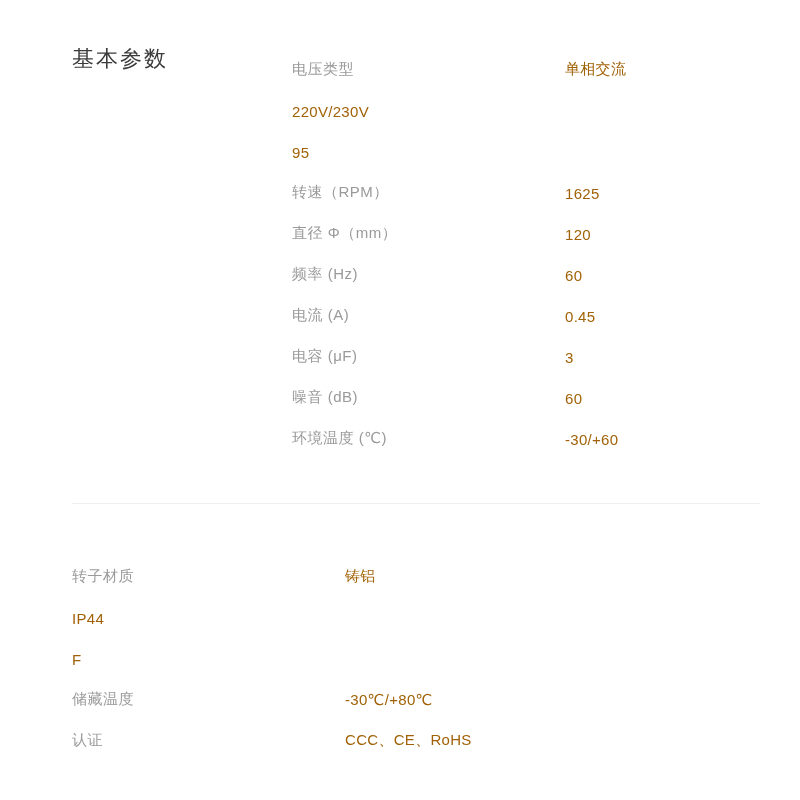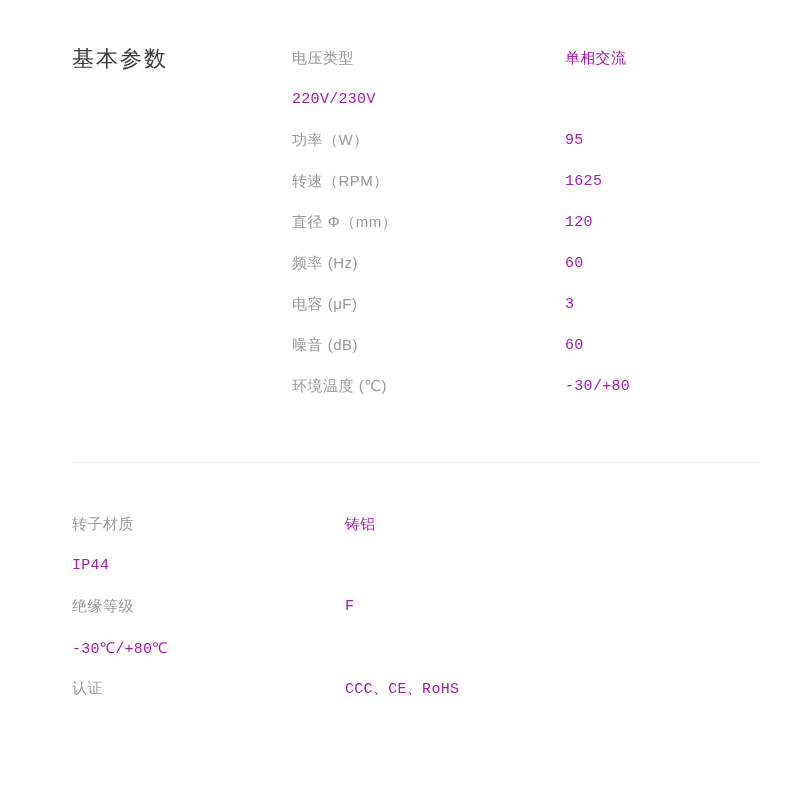--- a/index.html
+++ b/index.html
@@ -25,33 +25,32 @@
     color: #3b3b3b;
     letter-spacing: 2px;
     font-weight: 400;
   }
   .rows {
     flex: 1 1 auto;
   }
   .spec-row {
     height: 41px;
     display: flex;
-    align-items: center;
+    align-items: flex-end;
     font-size: 15px;
   }
   .spec-label {
     width: 273px;
     flex: 0 0 273px;
     color: #9a9a9a;
     letter-spacing: 0.5px;
   }
   .spec-value {
-    color: #a21caf;
+    color: #a16207;
     letter-spacing: 0.3px;
-    font-family: Liberation Mono, monospace;
   }
   .divider {
     height: 1px;
     background: #eeeeee;
     margin: 55px 0 41px 0;
   }
 </style>
 </head>
 <body>
 
@@ -61,66 +60,69 @@
     <div class="section-title">基本参数</div>
     <div class="rows">
       <div class="spec-row">
         <div class="spec-label">电压类型</div>
         <div class="spec-value">单相交流</div>
       </div>
       <div class="spec-row">
         <div class="spec-value">220V/230V</div>
       </div>
       <div class="spec-row">
-        <div class="spec-label">功率（W）</div>
         <div class="spec-value">95</div>
       </div>
       <div class="spec-row">
         <div class="spec-label">转速（RPM）</div>
         <div class="spec-value">1625</div>
       </div>
       <div class="spec-row">
         <div class="spec-label">直径 Φ（mm）</div>
         <div class="spec-value">120</div>
       </div>
       <div class="spec-row">
         <div class="spec-label">频率 (Hz)</div>
         <div class="spec-value">60</div>
       </div>
       <div class="spec-row">
+        <div class="spec-label">电流 (A)</div>
+        <div class="spec-value">0.45</div>
+      </div>
+      <div class="spec-row">
         <div class="spec-label">电容 (μF)</div>
         <div class="spec-value">3</div>
       </div>
       <div class="spec-row">
         <div class="spec-label">噪音 (dB)</div>
         <div class="spec-value">60</div>
       </div>
       <div class="spec-row">
         <div class="spec-label">环境温度 (℃)</div>
-        <div class="spec-value">-30/+80</div>
+        <div class="spec-value">-30/+60</div>
       </div>
     </div>
   </div>
 
   <div class="divider"></div>
 
   <div class="section">
     <div class="rows">
       <div class="spec-row">
         <div class="spec-label">转子材质</div>
         <div class="spec-value">铸铝</div>
       </div>
       <div class="spec-row">
         <div class="spec-value">IP44</div>
       </div>
       <div class="spec-row">
-        <div class="spec-label">绝缘等级</div>
         <div class="spec-value">F</div>
       </div>
       <div class="spec-row">
+        <div class="spec-label">储藏温度</div>
         <div class="spec-value">-30℃/+80℃</div>
       </div>
       <div class="spec-row">
         <div class="spec-label">认证</div>
         <div class="spec-value">CCC、CE、RoHS</div>
       </div>
     </div>
   </div>
 
 </div>

